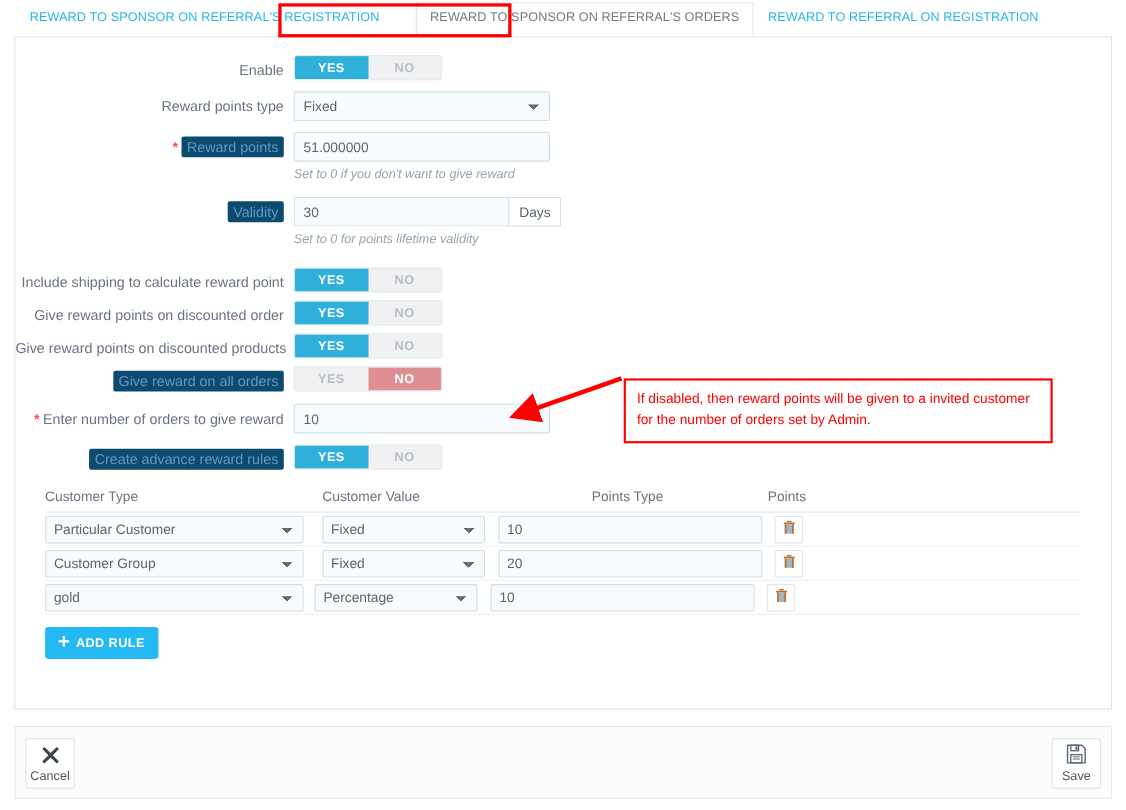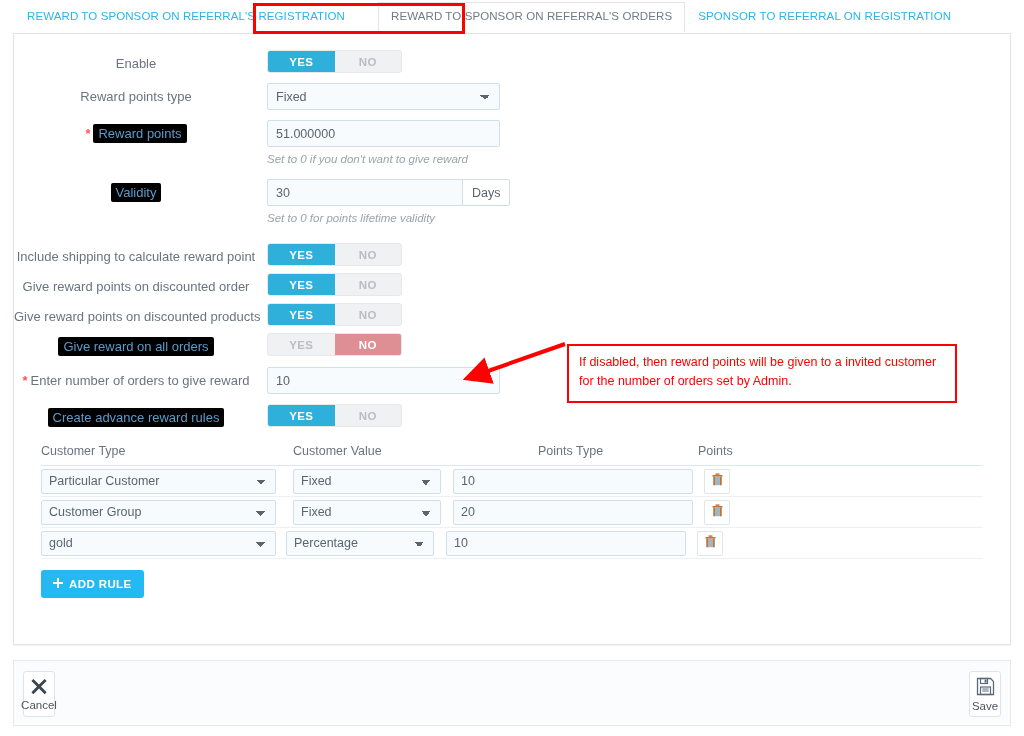--- a/index.html
+++ b/index.html
@@ -62,32 +62,32 @@
 
   
   .form-area { padding: 16px 0 0 0; }
   .row {
     display: flex;
     align-items: flex-start;
     margin-bottom: 6px;
   }
   .lbl {
     width: 253px;
-    text-align: center;
+    text-align: right;
     padding-right: 9px;
     padding-top: 5px;
     font-size: 13px;
     color: #6a7480;
     line-height: 18px;
     white-space: nowrap;
     flex: 0 0 253px;
   }
   .lbl .star { color: #ff5454; font-weight: bold; margin-right: 3px; }
   .lbl .hl {
-    background: #000000;
+    background: #0c4a6e;
     color: #5d9bc7;
     padding: 2px 5px;
     border-radius: 2px;
   }
   .ctrl { flex: 1 1 auto; }
 
   
   .switch {
     display: inline-flex;
     width: 135px; height: 23px;
@@ -242,41 +242,41 @@
     position: absolute;
     left: 13px; top: 660px;
     width: 998px; height: 66px;
     background: #fbfcfd;
     border: 1px solid #e6eaed;
     border-top: 1px solid #e6eaed;
   }
   .fbtn {
     position: absolute;
     top: 10px;
-    width: 32px; height: 46px;
+    width: 45px; height: 46px;
     border: 1px solid #dfe4e8;
     background: #ffffff;
     border-radius: 3px;
     display: flex; flex-direction: column;
     align-items: center; justify-content: center;
     gap: 2px;
     cursor: pointer;
     font-size: 11.5px;
     color: #4a5560;
   }
   .fbtn.cancel { left: 9px; }
   .fbtn.save { right: 9px; }
 </style>
 </head>
 <body>
 
 <div class="tabs">
   <div class="tab">REWARD TO SPONSOR ON REFERRAL'S REGISTRATION</div>
   <div class="tab active">REWARD TO SPONSOR ON REFERRAL'S ORDERS</div>
-  <div class="tab">SPONSOR TO REFERRAL ON REGISTRATION</div>
+  <div class="tab">REWARD TO REFERRAL ON REGISTRATION</div>
 </div>
 <div class="tab-highlight"></div>
 
 <div class="panel">
   <div class="form-area">
 
     <div class="row">
       <div class="lbl">Enable</div>
       <div class="ctrl">
         <div class="switch">

